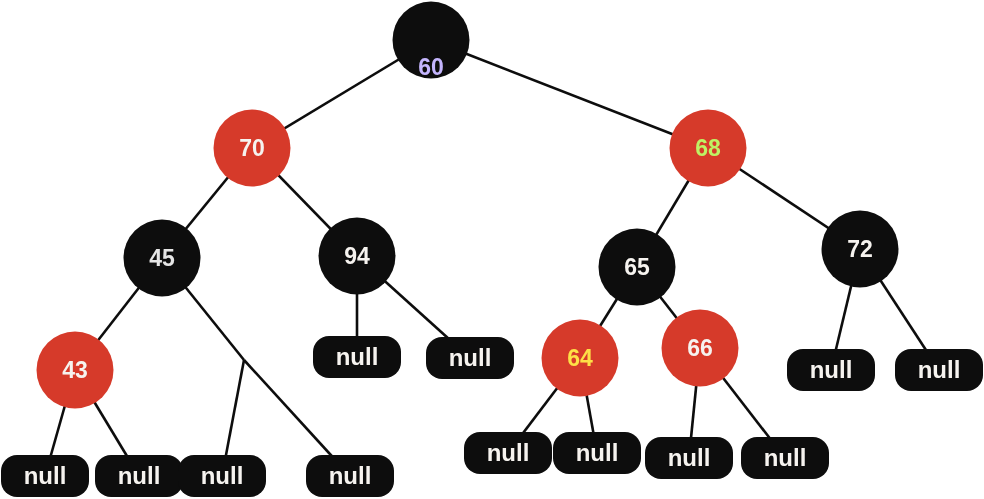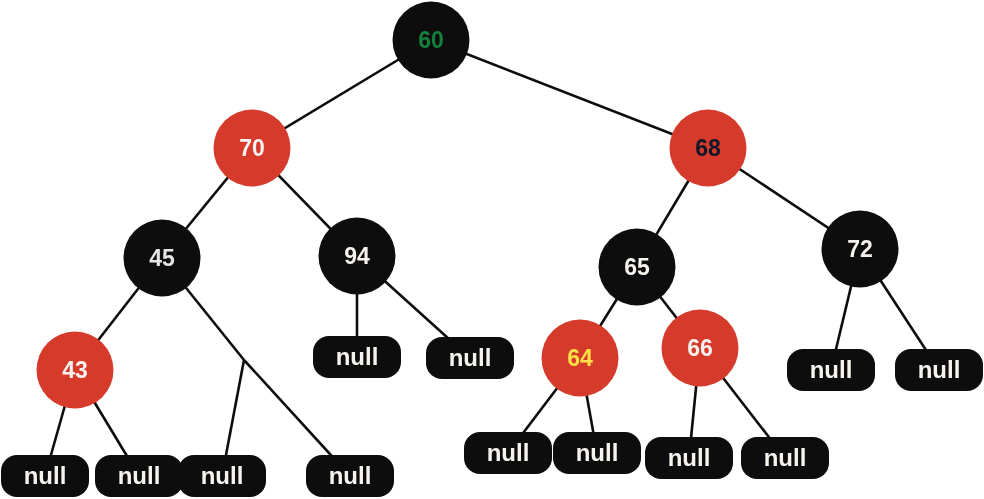--- a/index.html
+++ b/index.html
@@ -68,27 +68,27 @@
       <line x1="75" y1="370" x2="45" y2="476" stroke="#0d0d0d" stroke-width="2.6"></line>
       <line x1="75" y1="370" x2="139" y2="476" stroke="#0d0d0d" stroke-width="2.6"></line>
       <line x1="244" y1="360" x2="222" y2="476" stroke="#0d0d0d" stroke-width="2.6"></line>
       <line x1="244" y1="360" x2="350" y2="476" stroke="#0d0d0d" stroke-width="2.6"></line>
       <line x1="580" y1="358" x2="508" y2="453" stroke="#0d0d0d" stroke-width="2.6"></line>
       <line x1="580" y1="358" x2="597" y2="453" stroke="#0d0d0d" stroke-width="2.6"></line>
       <line x1="700" y1="348" x2="689" y2="458" stroke="#0d0d0d" stroke-width="2.6"></line>
       <line x1="700" y1="348" x2="785" y2="458" stroke="#0d0d0d" stroke-width="2.6"></line>
     </svg>
 
-<div class="node circle" style="left: 431px; top: 40px; background: rgb(13, 13, 13); color: #15803d;">
+<div class="node circle" style="left: 431px; top: 40px; background: rgb(13, 13, 13); color: #c4b5fd; align-items: flex-end;">
       <span>60</span>
     </div>
     <div class="node circle" style="left: 252px; top: 148px; background: rgb(214, 58, 42); color: rgb(246, 243, 239);">
       <span>70</span>
     </div>
-    <div class="node circle" style="left: 708px; top: 148px; background: rgb(214, 58, 42); color: #0f172a; text-align: center;">
+    <div class="node circle" style="left: 708px; top: 148px; background: rgb(214, 58, 42); color: #bef264; text-align: center;">
       <span>68</span>
     </div>
     <div class="node circle" style="left: 162px; top: 258px; background: rgb(13, 13, 13); color: #e5e5e5;">
       <span>45</span>
     </div>
     <div class="node circle" style="left: 357px; top: 256px; background: rgb(13, 13, 13); color: rgb(246, 243, 239);">
       <span>94</span>
     </div>
     <div class="node circle" style="left: 637px; top: 267px; background: rgb(13, 13, 13); color: rgb(246, 243, 239);">
       <span>65</span>

